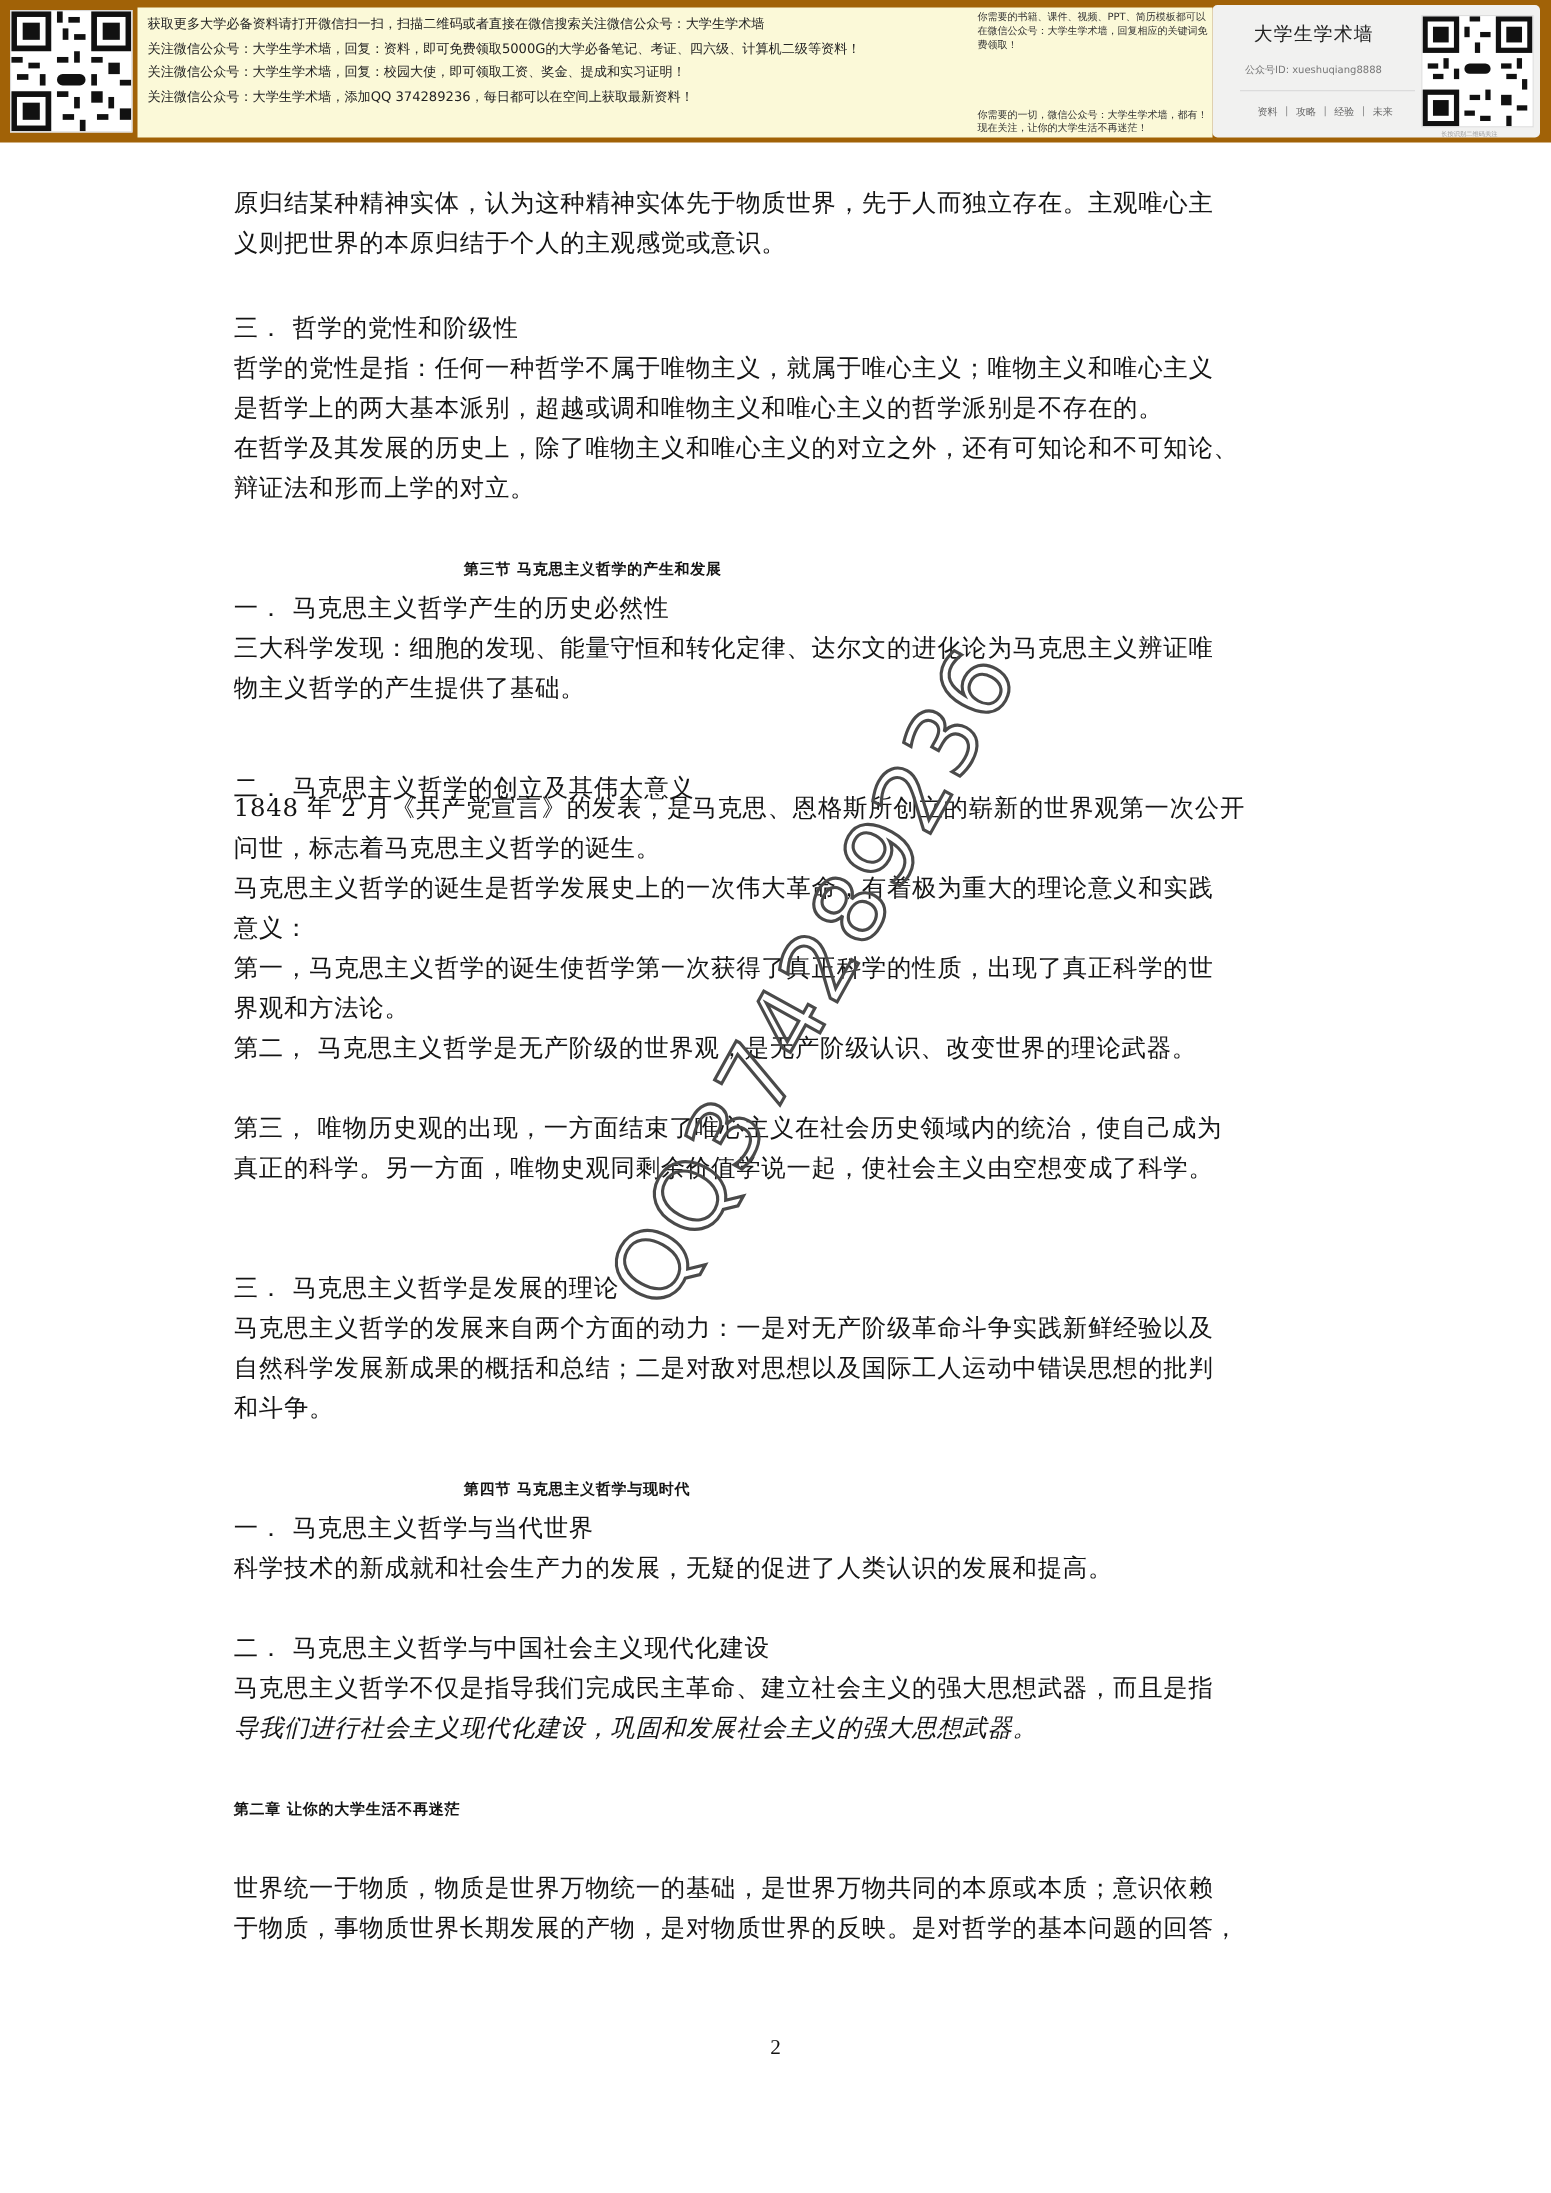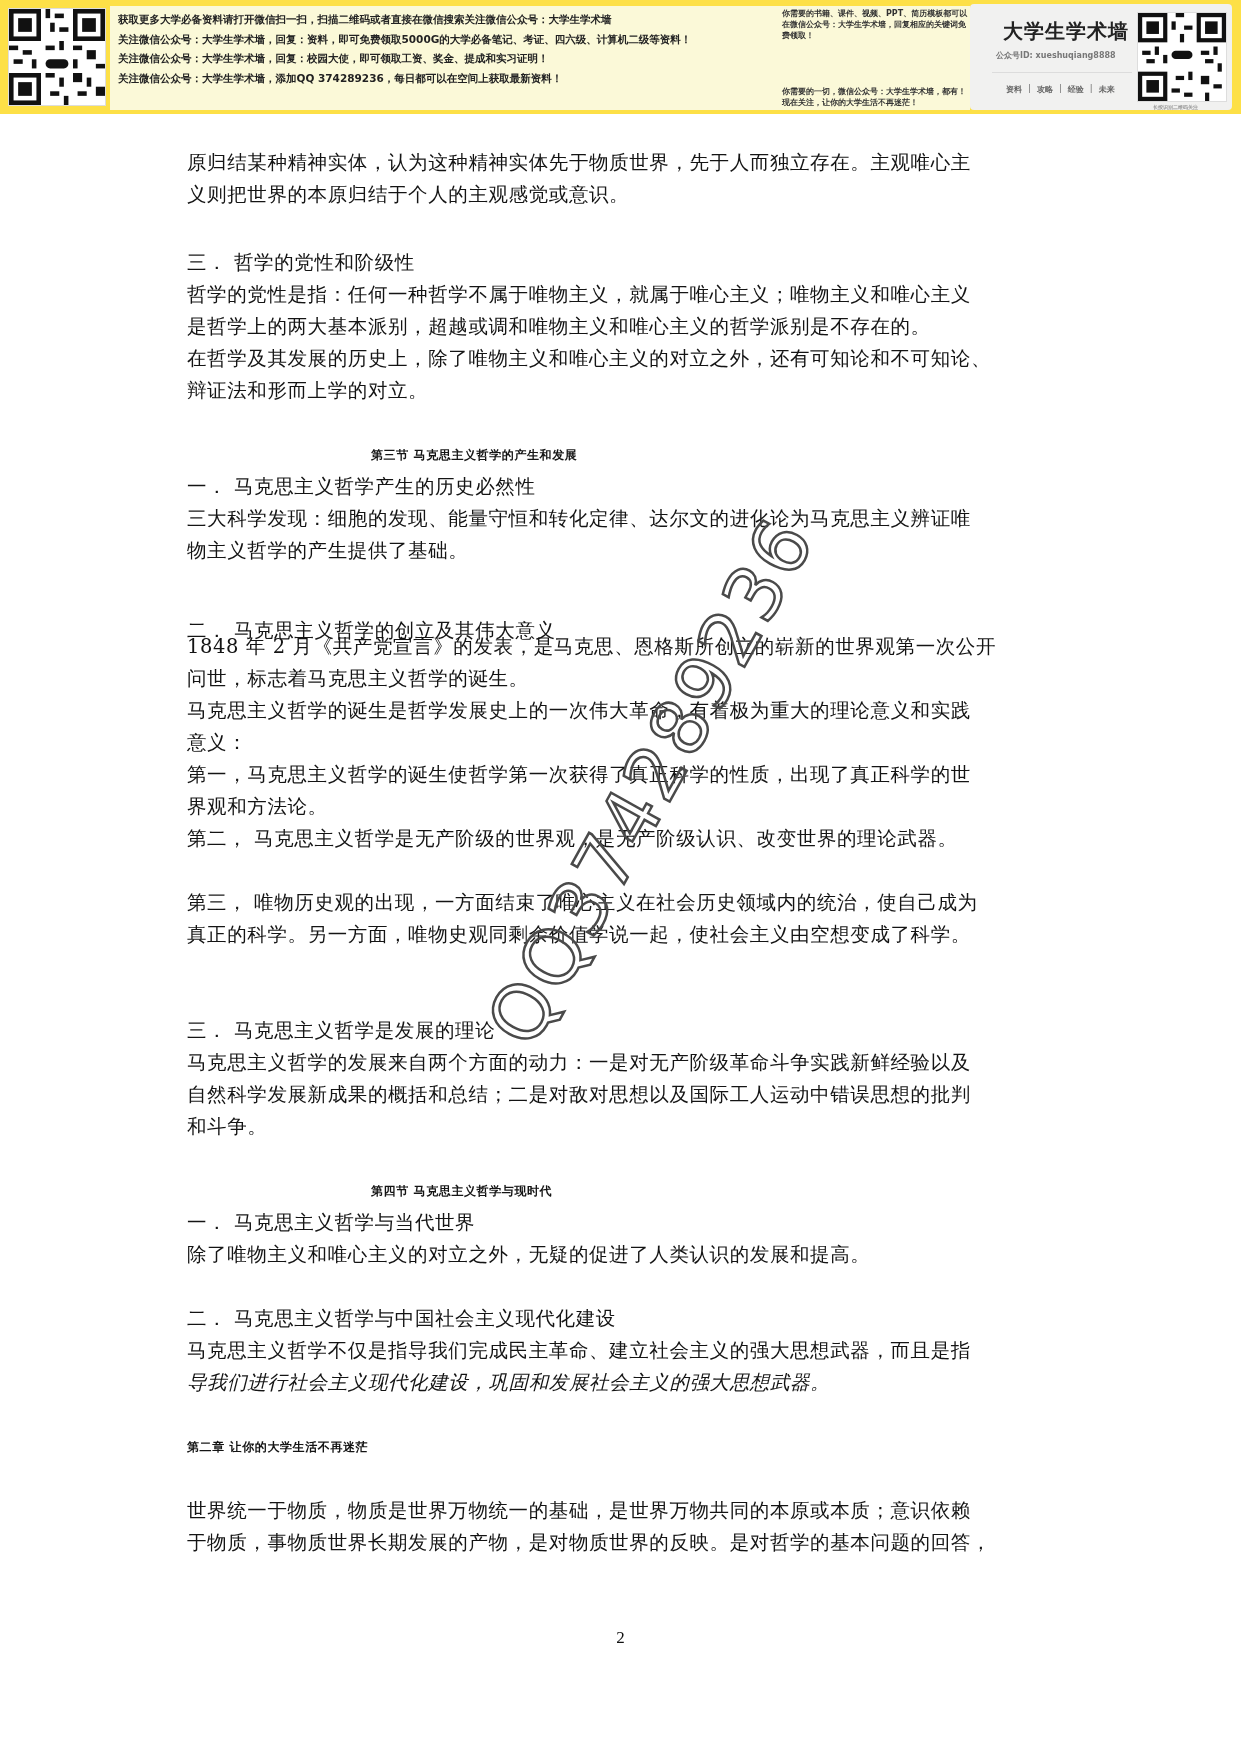--- a/index.html
+++ b/index.html
@@ -1,21 +1,21 @@
 <!DOCTYPE html>
 <html><head>
 <meta charset="utf-8">
 <style>
   html, body { margin: 0; padding: 0; }
   body {
     width: 1241px; height: 1754px; background: #ffffff; position: relative; overflow: hidden;
     font-family: "DejaVu Serif", "Liberation Serif", serif; color: #111;
   }
   
-  .banner { position: absolute; left: 0; top: 0; width: 1241px; height: 114px; background: #fde047; font-weight: bold; }
+  .banner { position: absolute; left: 0; top: 0; width: 1241px; height: 114px; background: #a16207; }
   .qr {
     position: absolute; background: #fff; border: 1px solid #ddd;
   }
   .qr-left { left: 8px; top: 8px; width: 96px; height: 96px; }
   .qr-right { left: 1137px; top: 12px; width: 88px; height: 88px; }
   .qr svg { width: 100%; height: 100%; display: block; }
   .banner-main {
     position: absolute; left: 110px; top: 6px; width: 860px; height: 104px; background: #fbf9d8;
   }
   .banner-lines { position: absolute; left: 8px; top: 4px; }
@@ -28,21 +28,21 @@
     color: #333; line-height: 11px; width: 190px;
   }
   .note-top { left: 672px; top: 2px; }
   .note-bottom { left: 672px; top: 80px; }
   .brand-card {
     position: absolute; left: 970px; top: 4px; width: 262px; height: 106px; background: #f1f1f0;
     border-radius: 4px;
   }
   .brand-title {
     position: absolute; left: 33px; top: 14px; font-family: "DejaVu Sans", "Liberation Sans", sans-serif;
-    font-size: 20px; color: #222; letter-spacing: 1px;
+    font-size: 15px; color: #222; letter-spacing: 1px;
   }
   .brand-id {
     position: absolute; left: 26px; top: 46px; font-family: "DejaVu Sans", "Liberation Sans", sans-serif;
     font-size: 8px; color: #777;
   }
   .brand-divider { position: absolute; left: 22px; top: 68px; width: 140px; height: 1px; background: #dcdcdc; }
   .brand-menu {
     position: absolute; left: 36px; top: 80px; display: flex; gap: 6px;
     font-family: "DejaVu Sans", "Liberation Sans", sans-serif; font-size: 8px; color: #666;
   }
@@ -203,21 +203,21 @@
     <div class="line" style="top: 644px;">界观和方法论。</div>
     <div class="line" style="top: 676px;">第二，  马克思主义哲学是无产阶级的世界观，是无产阶级认识、改变世界的理论武器。</div>
     <div class="line" style="top: 740px;">第三，  唯物历史观的出现，一方面结束了唯心主义在社会历史领域内的统治，使自己成为</div>
     <div class="line" style="top: 772px;">真正的科学。另一方面，唯物史观同剩余价值学说一起，使社会主义由空想变成了科学。</div>
     <div class="line" style="top: 868px;">三．  马克思主义哲学是发展的理论</div>
     <div class="line" style="top: 900px;">马克思主义哲学的发展来自两个方面的动力：一是对无产阶级革命斗争实践新鲜经验以及</div>
     <div class="line" style="top: 932px;">自然科学发展新成果的概括和总结；二是对敌对思想以及国际工人运动中错误思想的批判</div>
     <div class="line" style="top: 964px;">和斗争。</div>
     <div class="line heading centered" style="top: 1028px;">第四节  马克思主义哲学与现时代</div>
     <div class="line" style="top: 1060px;">一．  马克思主义哲学与当代世界</div>
-    <div class="line" style="top: 1092px;">除了唯物主义和唯心主义的对立之外，无疑的促进了人类认识的发展和提高。</div>
+    <div class="line" style="top: 1092px;">科学技术的新成就和社会生产力的发展，无疑的促进了人类认识的发展和提高。</div>
     <div class="line" style="top: 1156px;">二．  马克思主义哲学与中国社会主义现代化建设</div>
     <div class="line" style="top: 1188px;">马克思主义哲学不仅是指导我们完成民主革命、建立社会主义的强大思想武器，而且是指</div>
     <div class="line" style="top: 1220px; font-style: italic;">导我们进行社会主义现代化建设，巩固和发展社会主义的强大思想武器。</div>
     <div class="line heading" style="top: 1284px;">第二章   让你的大学生活不再迷茫</div>
     <div class="line" style="top: 1348px;">世界统一于物质，物质是世界万物统一的基础，是世界万物共同的本原或本质；意识依赖</div>
     <div class="line" style="top: 1380px;">于物质，事物质世界长期发展的产物，是对物质世界的反映。是对哲学的基本问题的回答，</div>
   </div>
 
 <div class="page-number">2</div>
 

